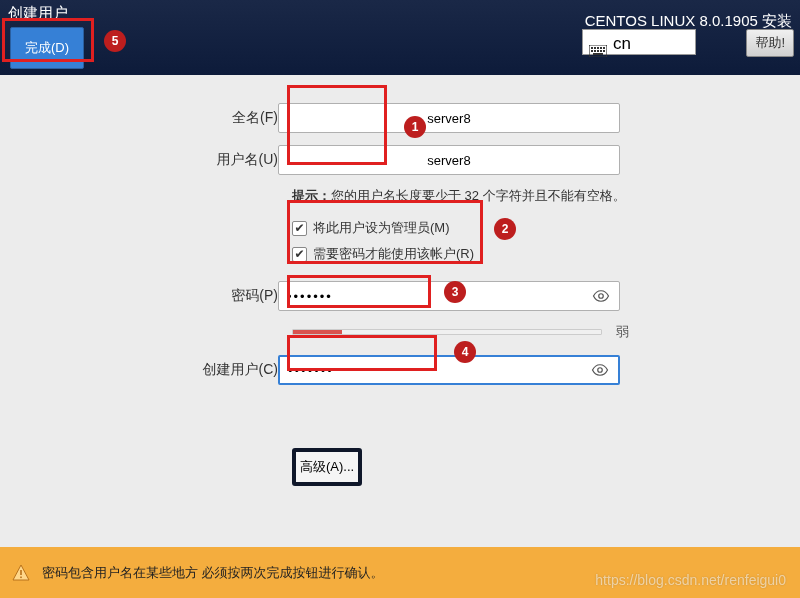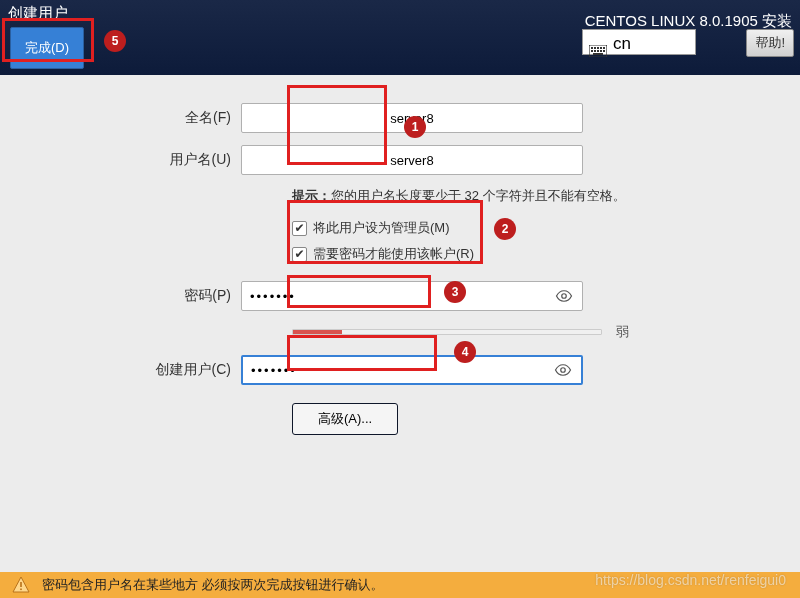--- a/index.html
+++ b/index.html
@@ -75,25 +75,24 @@
     }
     .form-area {
       padding-top: 28px;
     }
     .form-row {
       display: flex;
       align-items: center;
       margin-bottom: 12px;
     }
     .form-label {
-      width: 241px;
+      width: 278px;
       text-align: right;
       font-size: 14px;
       color: #333;
-      padding-right: 10px;
     }
     .text-input {
       width: 342px;
       height: 30px;
       border: 1px solid #b0b0b0;
       background: #fff;
       padding: 0 8px;
       font-size: 13px;
       border-radius: 2px;
       text-align: center;
@@ -186,32 +185,33 @@
       margin-left: 14px;
       font-size: 13px;
       color: #555;
     }
     .advanced-row {
       padding-left: 292px;
       margin-top: 18px;
     }
     .advanced-button {
       background: #f5f5f5;
-      border: 1px solid #0f172a;
-      padding: 6px 25px;
+      border: 4px solid #0f172a;
+      padding: 6px 4px;
       font-size: 13px;
       border-radius: 3px;
       cursor: pointer;
+      margin-top: 45px;
     }
     .bottom-bar {
       position: absolute;
       bottom: 0;
       left: 0;
       right: 0;
-      height: 26px;
+      height: 51px;
       background: #f4ad3e;
       display: flex;
       align-items: center;
       padding: 0 12px;
       font-size: 13px;
       color: #222;
     }
     .warning-icon {
       width: 18px;
       height: 18px;

